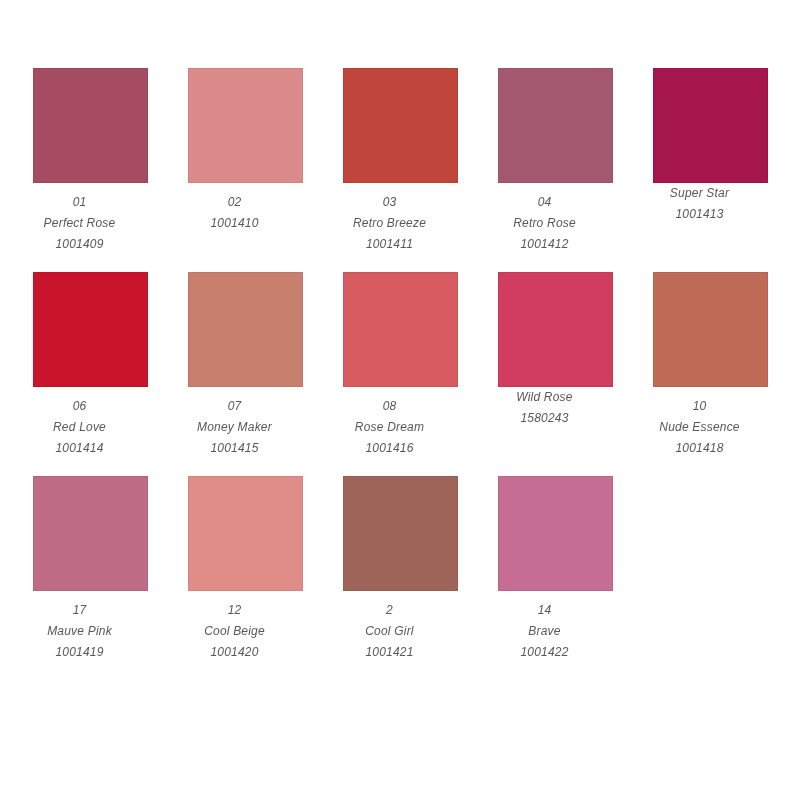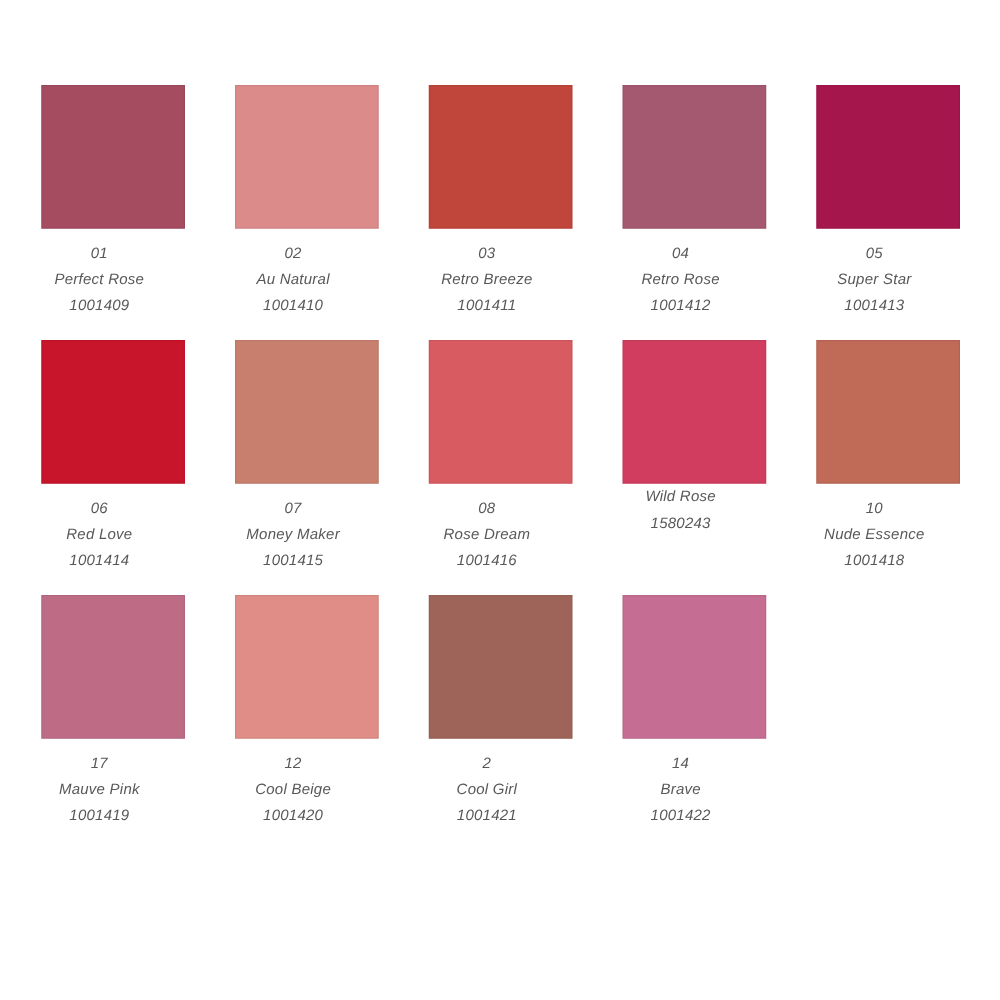--- a/index.html
+++ b/index.html
@@ -77,38 +77,36 @@
     <div class="swatch-row">
       <div class="swatch-cell">
         <div class="swatch-chip" style="background-color: rgb(165, 76, 96);"></div>
         <div class="swatch-caption swatch-number">01</div>
         <div class="swatch-caption swatch-name">Perfect Rose</div>
         <div class="swatch-caption swatch-code">1001409</div>
       </div>
       <div class="swatch-cell">
         <div class="swatch-chip" style="background-color: rgb(220, 139, 139);"></div>
         <div class="swatch-caption swatch-number">02</div>
-        <div class="swatch-caption swatch-name">Au Natural</div>
         <div class="swatch-caption swatch-code">1001410</div>
       </div>
       <div class="swatch-cell">
         <div class="swatch-chip" style="background-color: rgb(192, 69, 58);"></div>
         <div class="swatch-caption swatch-number">03</div>
         <div class="swatch-caption swatch-name">Retro Breeze</div>
         <div class="swatch-caption swatch-code">1001411</div>
       </div>
       <div class="swatch-cell">
         <div class="swatch-chip" style="background-color: rgb(165, 89, 113);"></div>
         <div class="swatch-caption swatch-number">04</div>
         <div class="swatch-caption swatch-name">Retro Rose</div>
         <div class="swatch-caption swatch-code">1001412</div>
       </div>
       <div class="swatch-cell">
         <div class="swatch-chip" style="background-color: rgb(165, 22, 77);"></div>
-        <div class="swatch-caption swatch-number">05</div>
         <div class="swatch-caption swatch-name">Super Star</div>
         <div class="swatch-caption swatch-code">1001413</div>
       </div>
     </div>
     <div class="swatch-row">
       <div class="swatch-cell">
         <div class="swatch-chip" style="background-color: rgb(200, 21, 43);"></div>
         <div class="swatch-caption swatch-number">06</div>
         <div class="swatch-caption swatch-name">Red Love</div>
         <div class="swatch-caption swatch-code">1001414</div>

